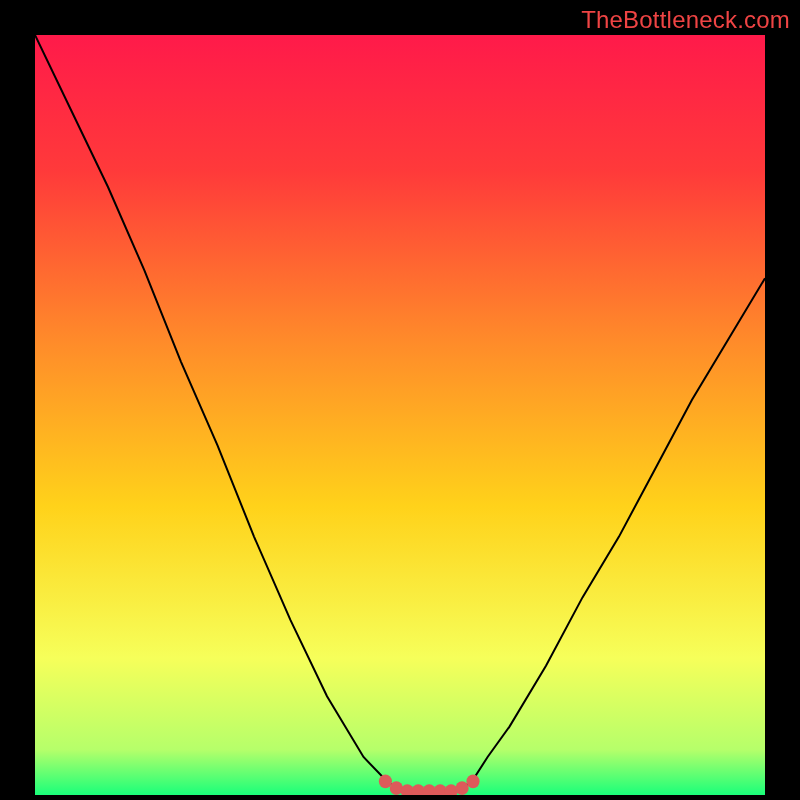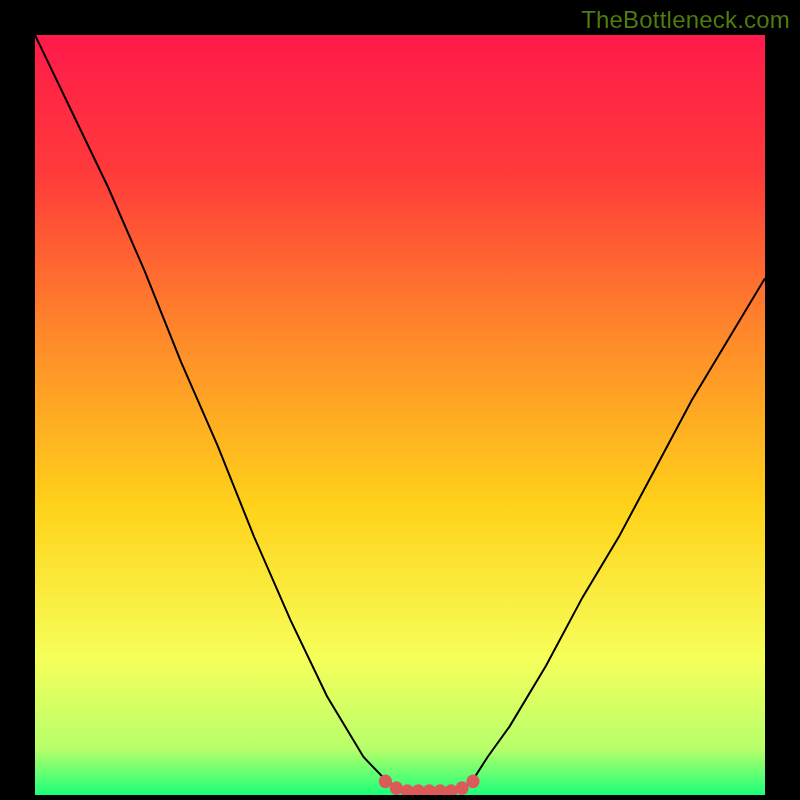--- a/index.html
+++ b/index.html
@@ -16,21 +16,21 @@
     left: 0;
     top: 0;
     width: 800px;
     height: 800px;
     background: #000;
   }
   .watermark {
     position: absolute;
     top: 6px;
     right: 10px;
-    color: #4d7c0f;
+    color: #ef4444;
     font-size: 24px;
     font-weight: 500;
     letter-spacing: 0.2px;
     pointer-events: none;
   }
   svg.plot {
     position: absolute;
     left: 35px;
     top: 35px;
     width: 730px;

